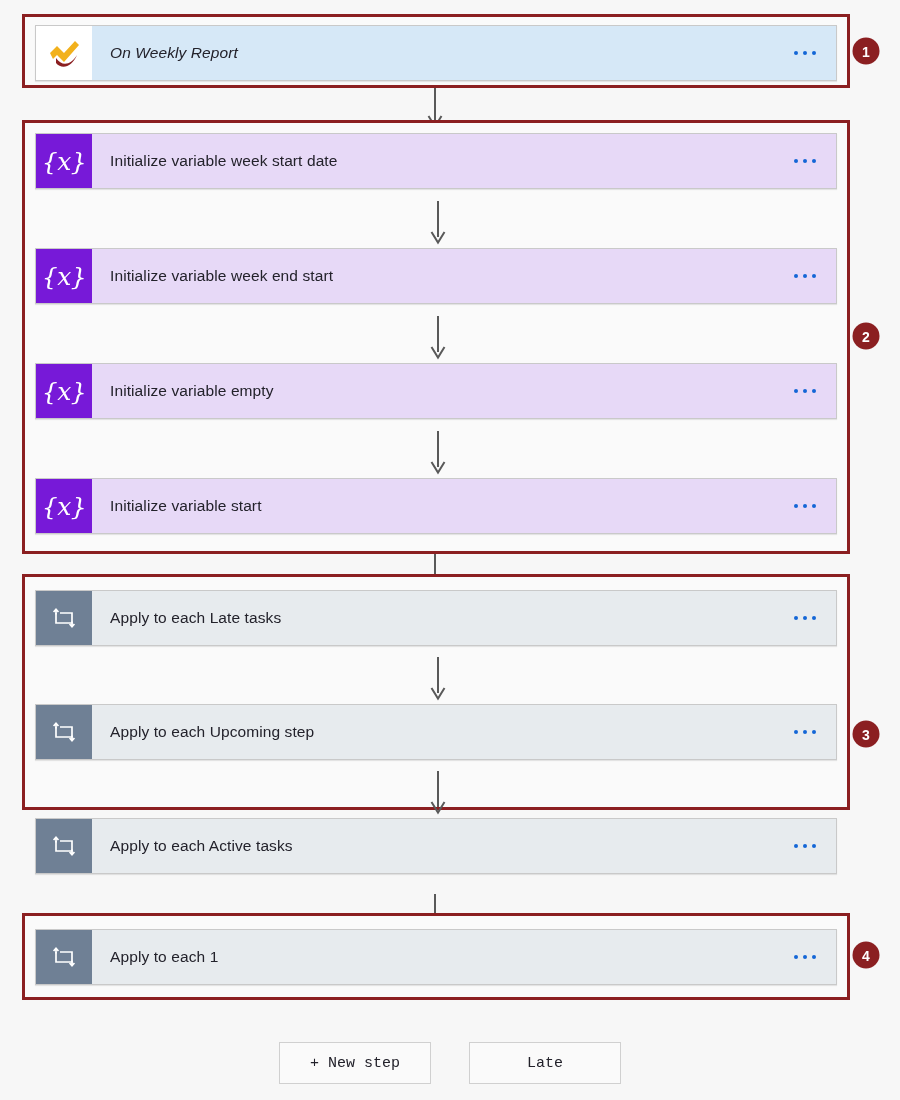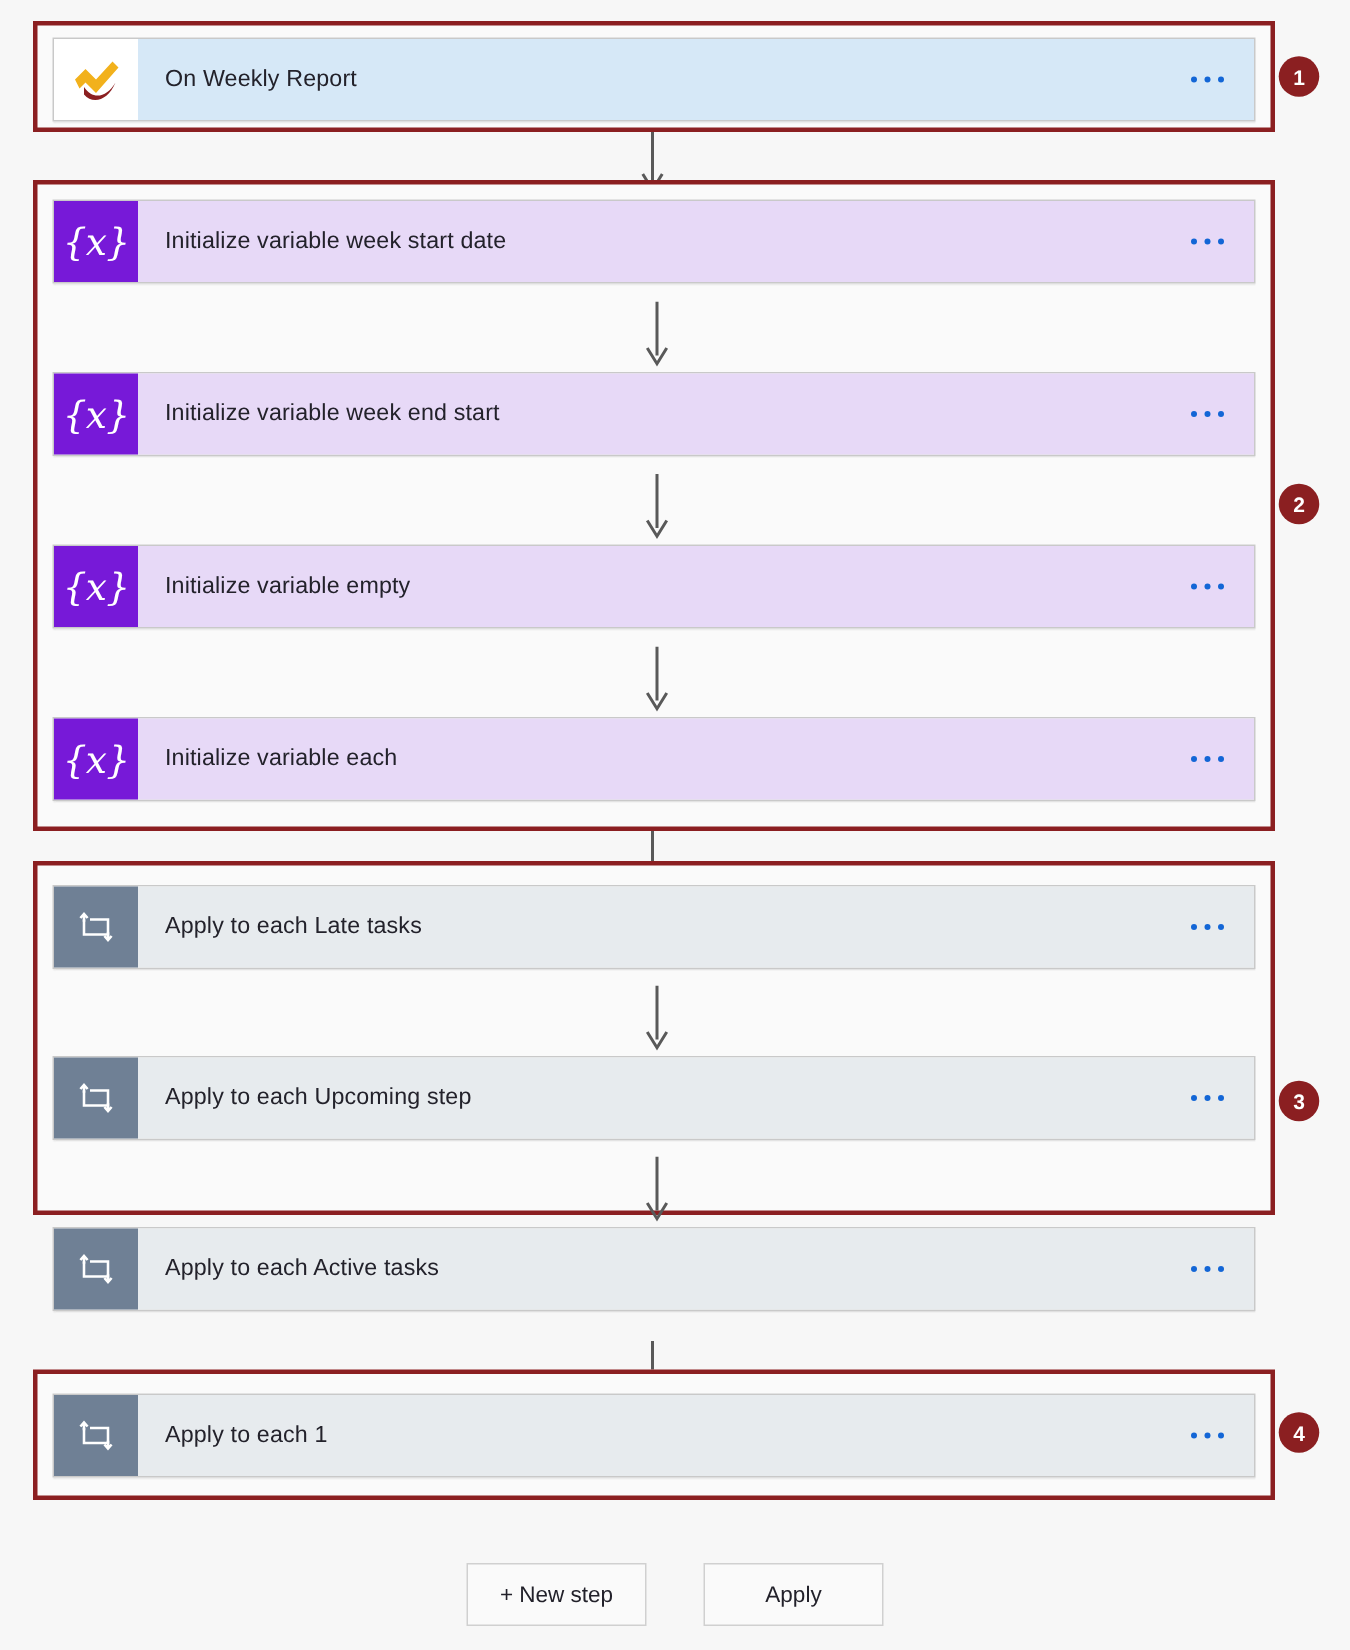--- a/index.html
+++ b/index.html
@@ -136,41 +136,41 @@
   .footer {
     position: absolute;
     left: 0;
     top: 1042px;
     width: 900px;
     display: flex;
     justify-content: center;
     gap: 38px;
   }
   .btn {
-    width: 120px;
+    width: 152px;
     height: 42px;
     box-sizing: border-box;
     background: #fafafa;
     border: 1px solid #d0d0d0;
-    font-family: Liberation Sans, sans-serif;
+    font-family: Liberation Mono, monospace;
     font-size: 15px;
     color: #22212a;
     display: flex;
     align-items: center;
     justify-content: center;
     cursor: pointer;
   }
 </style>
 </head>
 <body>
 
 <div id="canvas">
 
   <div class="group" style="top:14px; height:74px;">
-    <div class="group-inner" style="padding:8px 10px;">
+    <div class="group-inner" style="padding:8px 10px;font-style:italic;">
       <div class="card card--trigger">
         <div class="card-icon">
           <svg class="icon-svg" width="40" height="40" viewBox="0 0 40 40" aria-hidden="true">
             <path d="M6 20 L13 13 L20 20 L31 8 L35 12 L20 29 L13 22 L9 26 Z" fill="#f2b11c"></path>
             <path d="M12 25 C18 34 27 32 33 22 C28 34 18 37 12 30 Z" fill="#8b1f21"></path>
           </svg>
         </div>
         <div class="card-body">
           <span class="card-title">On Weekly Report</span>
           <span class="card-menu">
@@ -261,21 +261,21 @@
             <path d="M1.5 31 L8 41.5 L14.5 31" fill="none" stroke="#595959" stroke-width="2"></path>
           </svg>
         </div>
       </div>
 
       <div class="card card--variable">
         <div class="card-icon">
           <span class="icon-varx">{x}</span>
         </div>
         <div class="card-body">
-          <span class="card-title">Initialize variable each</span>
+          <span class="card-title">Initialize variable start</span>
           <span class="card-menu">
             <i></i>
               <i></i>
               <i></i>
           </span>
         </div>
       </div>
 
     </div>
   </div>
@@ -392,16 +392,16 @@
               <i></i>
           </span>
         </div>
       </div>
     </div>
   </div>
   <div class="badge" style="top:955px;">4</div>
 
   <div class="footer">
     <button class="btn">+ New step</button>
-    <button class="btn">Apply</button>
+    <button class="btn">Late</button>
   </div>
 
 </div>
 
 </body></html>

